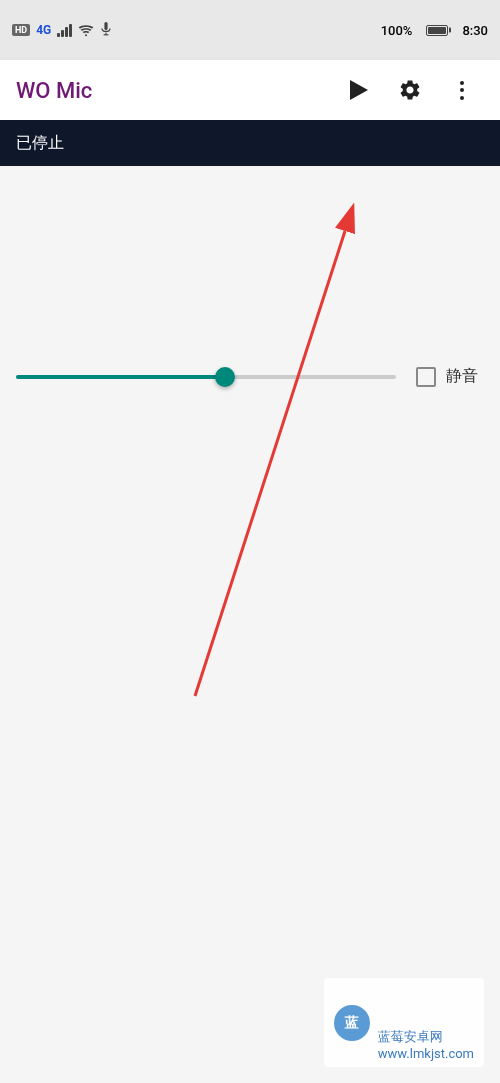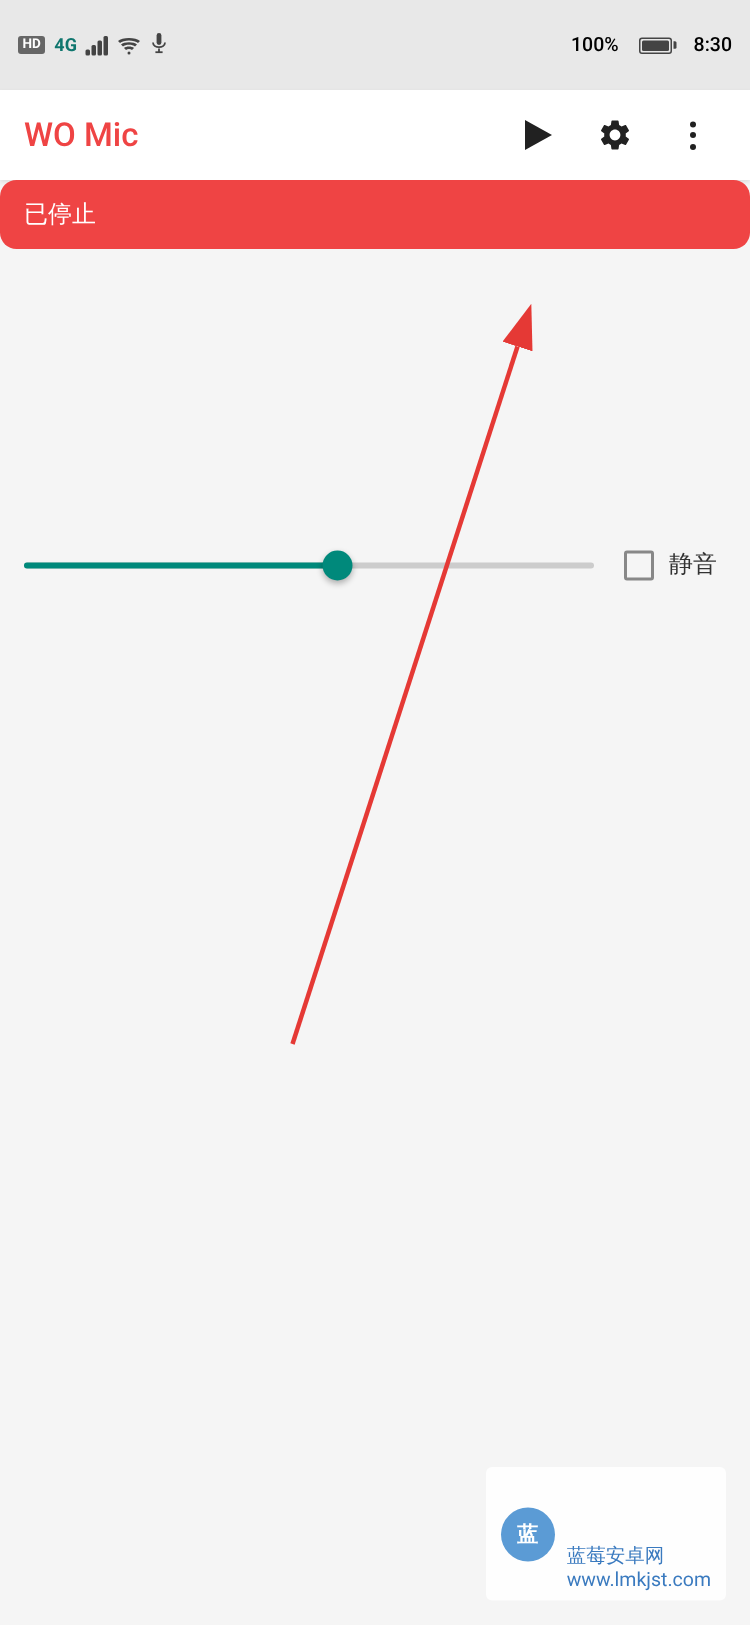--- a/index.html
+++ b/index.html
@@ -108,21 +108,21 @@
       display: flex;
       align-items: center;
       padding: 0 16px;
       box-shadow: 0 1px 3px rgba(0,0,0,0.1);
     }
 
     .app-title {
       flex: 1;
       font-size: 22px;
       font-weight: 500;
-      color: #ef4444;
+      color: #701a75;
     }
 
     .app-bar-actions {
       display: flex;
       align-items: center;
       gap: 8px;
     }
 
     .icon-btn {
       width: 44px;
@@ -163,25 +163,24 @@
       width: 4px;
       height: 4px;
       background: #212121;
       border-radius: 50%;
     }
 
     
     .status-banner {
       width: 100%;
       height: 46px;
-      background: #ef4444;
+      background: #0f172a;
       display: flex;
       align-items: center;
       padding: 0 16px;
-      border-radius: 11px;
     }
 
     .status-text {
       color: #ffffff;
       font-size: 16px;
       font-weight: 400;
     }
 
     
     .main-content {
@@ -310,21 +309,21 @@
       font-size: 13px;
       color: #3a7abf;
     }
   </style>
 </head>
 <body>
 
 <div class="status-bar">
   <div class="status-bar-left">
     <span class="hd-badge">HD</span>
-    <span style="font-size:12px;font-weight:bold;color:#0f766e;">4G</span>
+    <span style="font-size:12px;font-weight:bold;color:#1d4ed8;">4G</span>
     <div class="signal-bars">
       <div class="signal-bar" style="height:4px;"></div>
       <div class="signal-bar" style="height:7px;"></div>
       <div class="signal-bar" style="height:10px;"></div>
       <div class="signal-bar" style="height:13px;"></div>
     </div>
     <svg width="16" height="14" viewBox="0 0 24 18" fill="#444">
       <path d="M1 5 C5 1 19 1 23 5 L21 7 C17.5 3.5 6.5 3.5 3 7 Z"></path>
       <path d="M4 8.5 C7 5.5 17 5.5 20 8.5 L18 10.5 C15.5 8 8.5 8 6 10.5 Z"></path>
       <path d="M7 12 C9 10 15 10 17 12 L15 14 C13.5 12.5 10.5 12.5 9 14 Z"></path>

